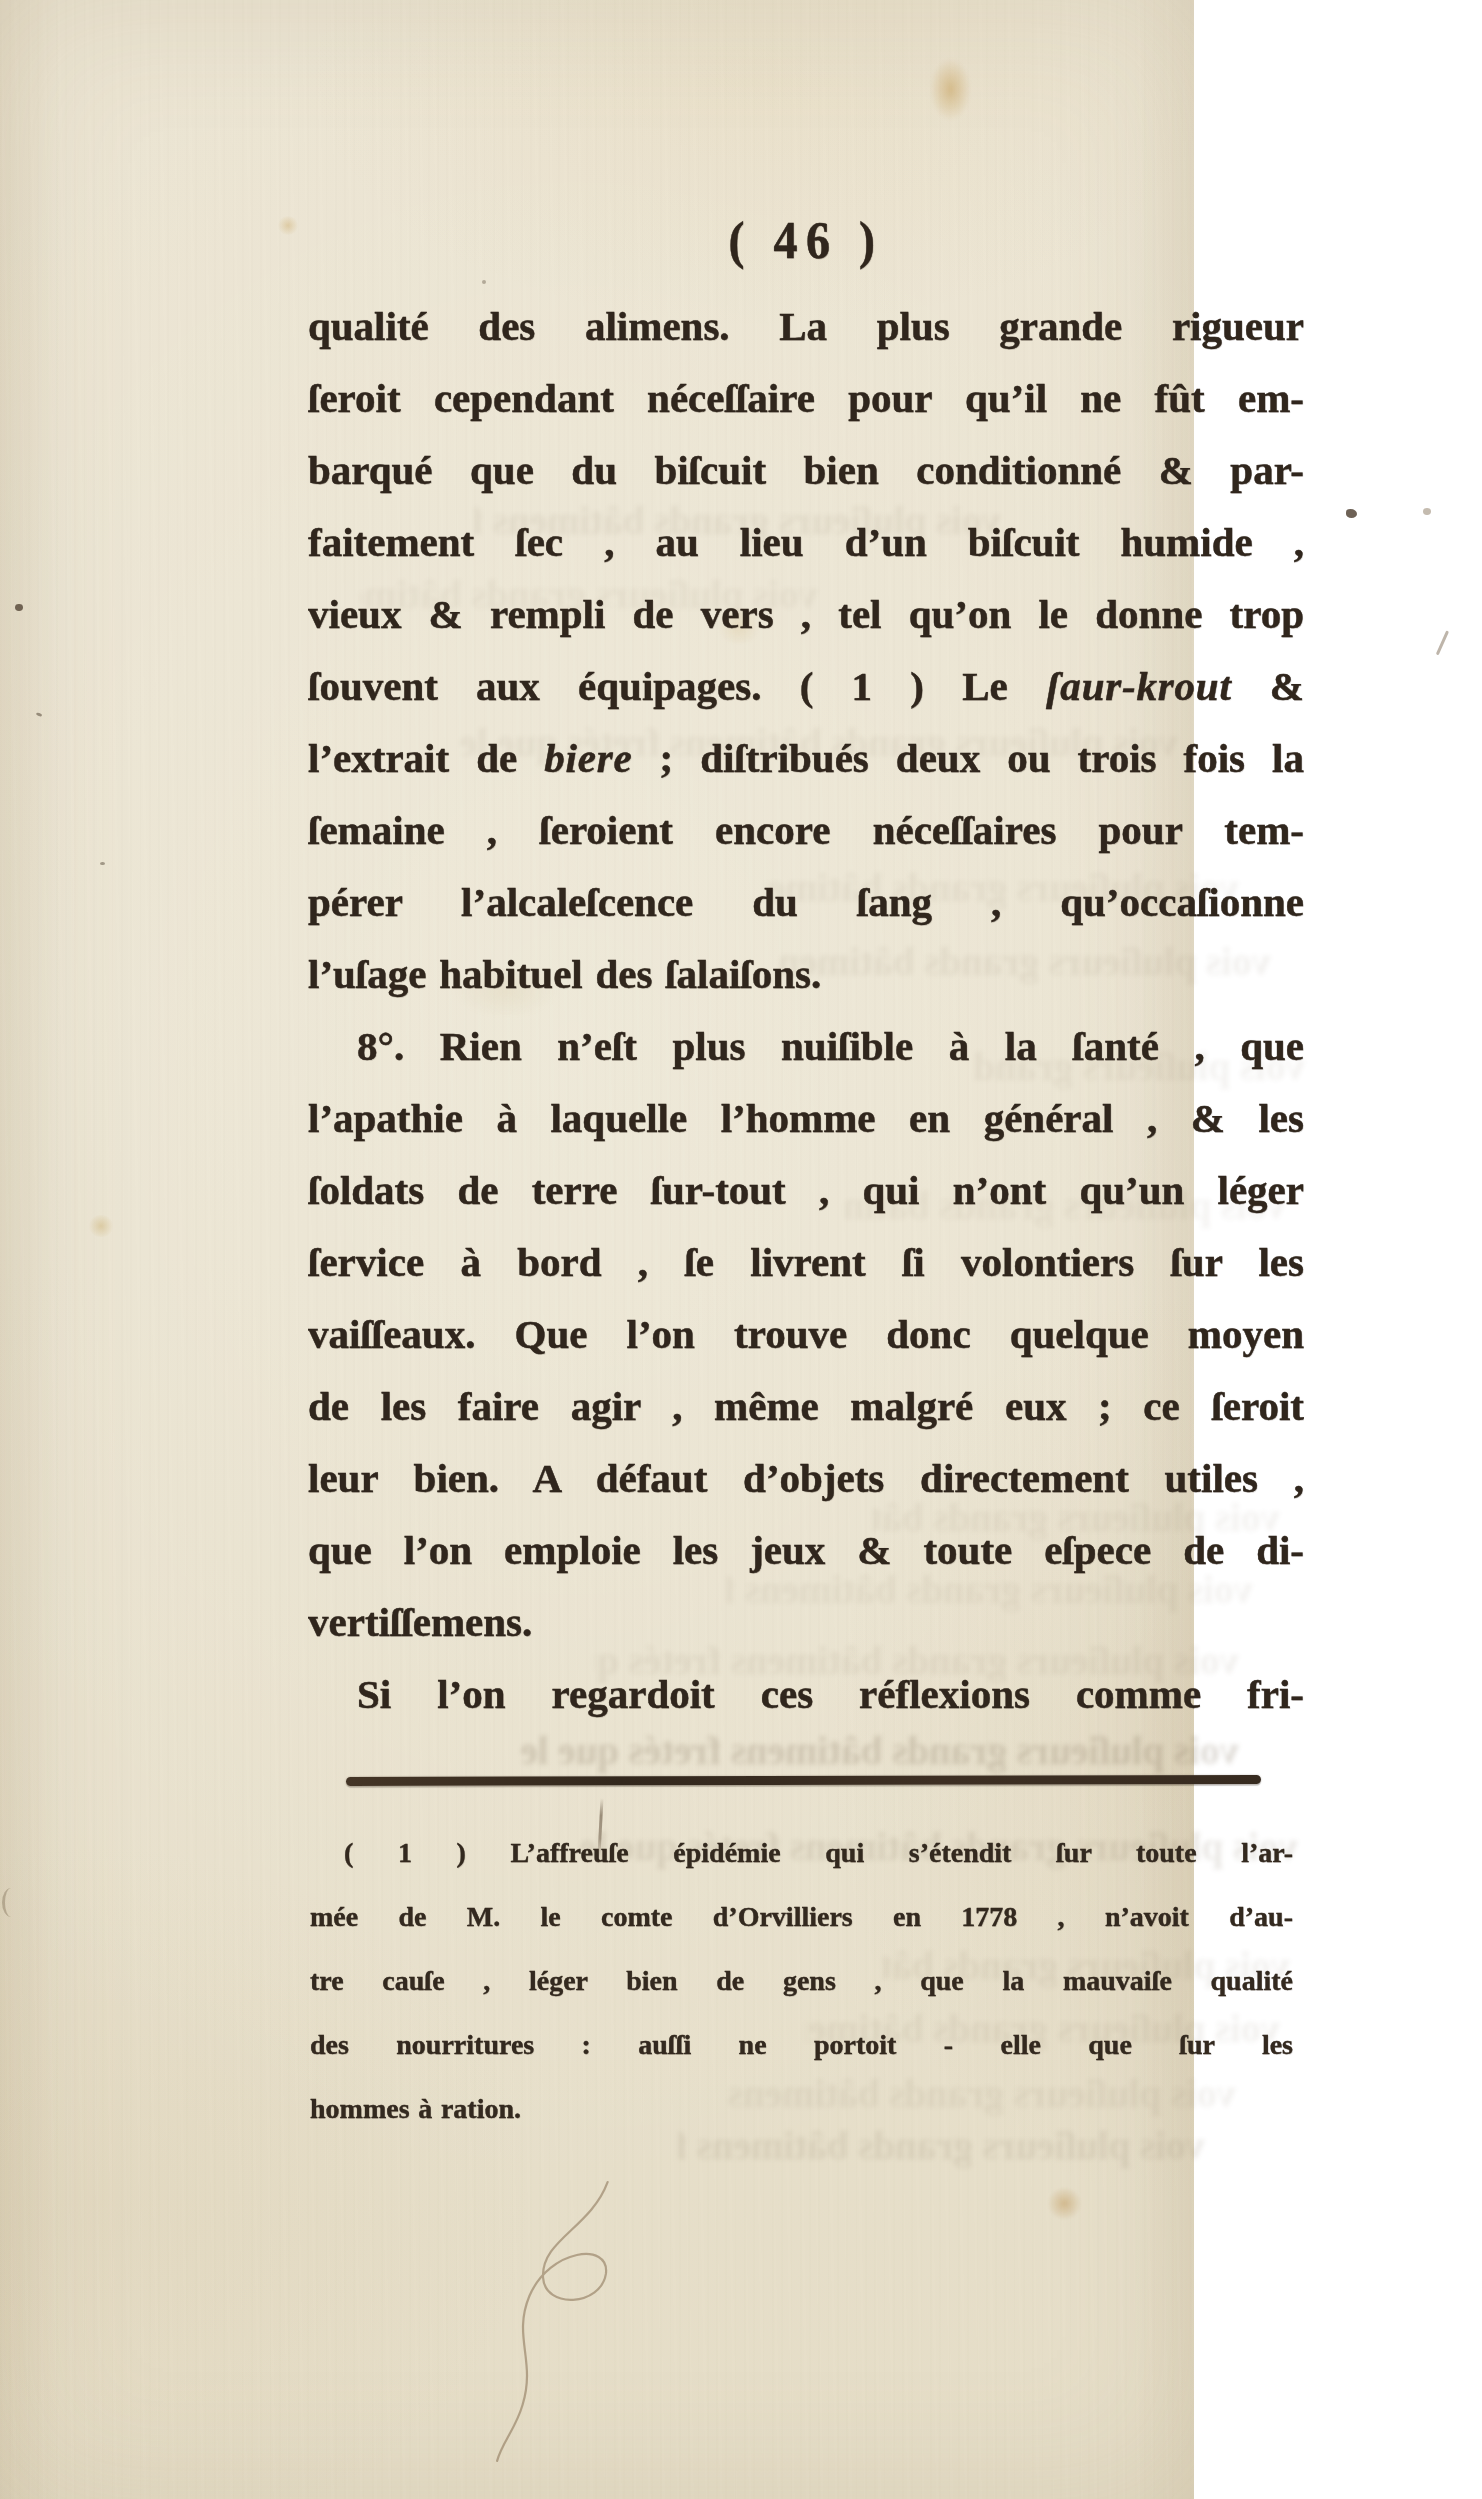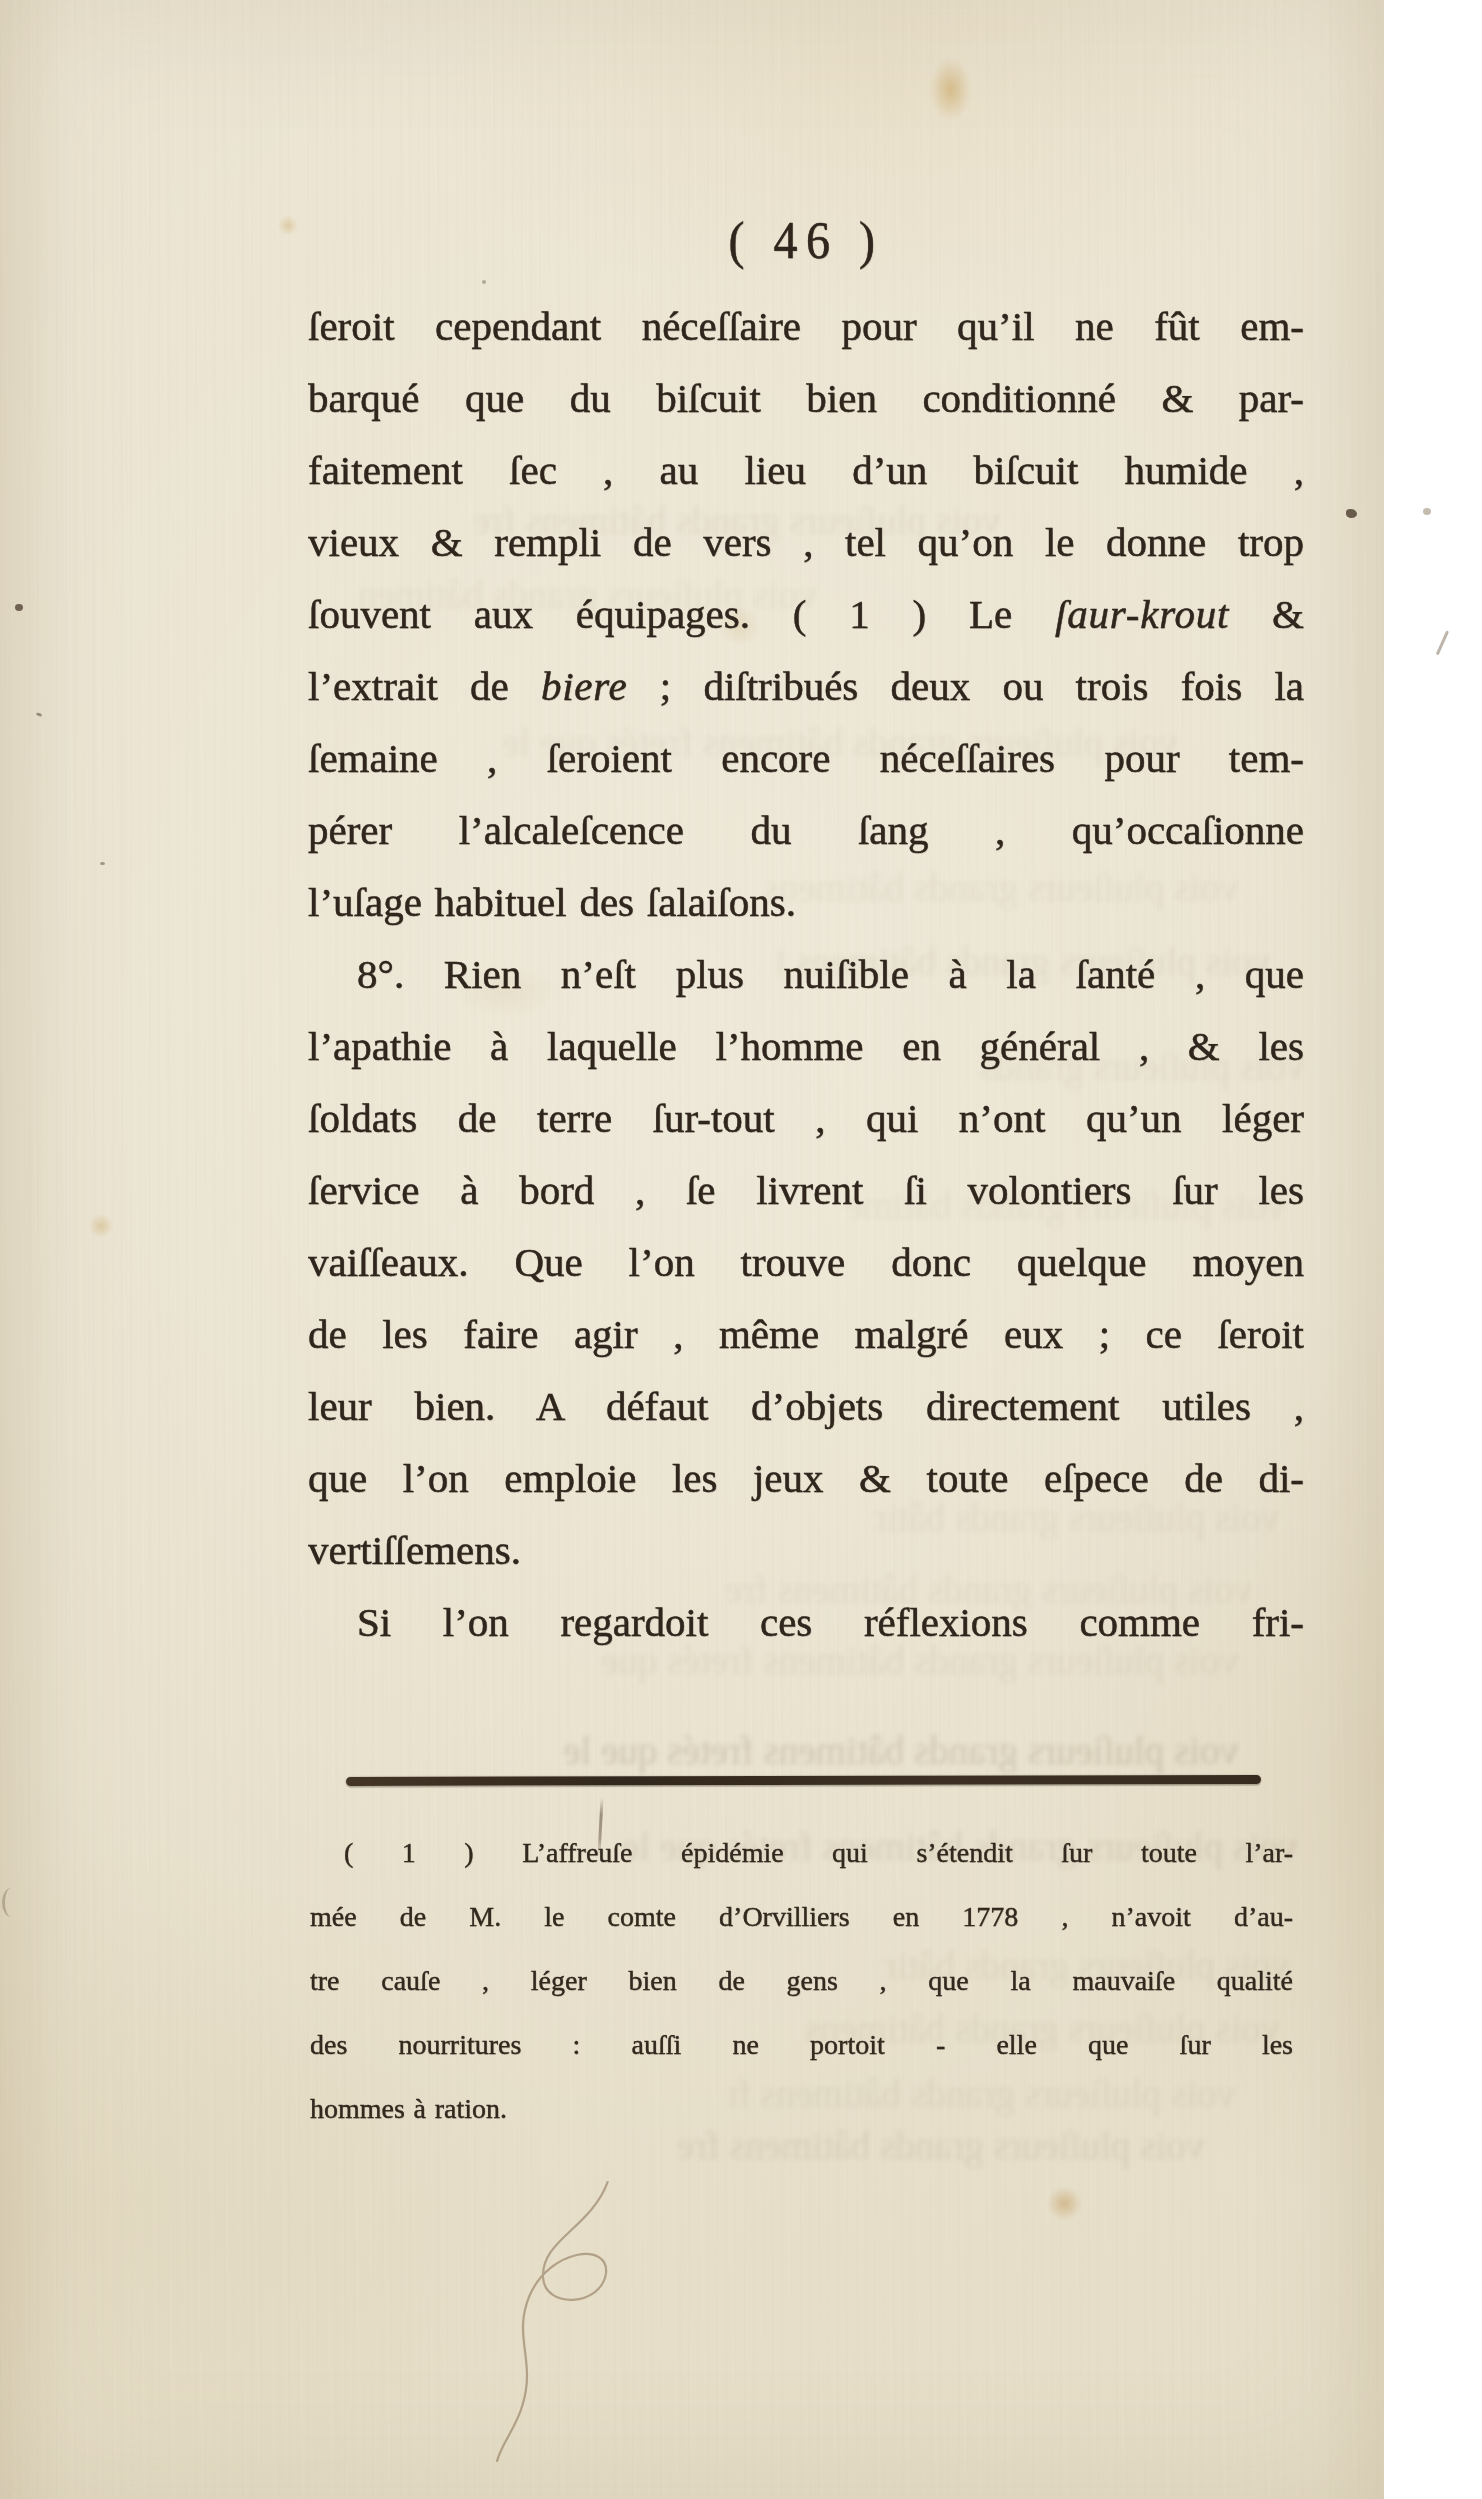--- a/index.html
+++ b/index.html
@@ -1,26 +1,27 @@
 <!DOCTYPE html>
 <html style="font-size:13.6px"><head>
 <meta charset="utf-8">
 <style>
   html,body{margin:0;padding:0;width:1483px;height:2500px;overflow:hidden;}
   body{font-family:"Liberation Serif","DejaVu Serif",serif;}
   .page{
-    position:absolute;left:0;top:0;width:1384px;height:2500px;
+    position:absolute;left:0;top:0;width:1194px;height:2500px;
     background:
       radial-gradient(ellipse 764px 424px at 64% 3%, rgba(210,180,120,0.10), transparent 60%),
       radial-gradient(ellipse 1273px 1613px at 48% 42%, rgba(255,255,248,0.22), transparent 72%),
       radial-gradient(ellipse 679px 552px at 8% 88%, rgba(190,165,118,0.10), transparent 65%),
       radial-gradient(ellipse 594px 764px at 99% 70%, rgba(185,160,115,0.10), transparent 60%),
       linear-gradient(90deg, rgba(175,155,115,0.12) 0%, rgba(0,0,0,0) 5%, rgba(0,0,0,0) 95%, rgba(175,155,115,0.10) 100%),
       linear-gradient(180deg,#ebe4d2 0%,#e9e2cf 50%,#e5ddc7 100%);
     box-shadow: inset 0 0 136px rgba(150,128,92,0.16);
+    font-weight: bold;
   }
   .striae{
     position:absolute;inset:0;opacity:.5;pointer-events:none;
     background:
       repeating-linear-gradient(90deg, rgba(150,132,98,0.035) 0 1.7px, rgba(0,0,0,0) 1.7px 9.3px),
       repeating-linear-gradient(89deg, rgba(255,255,245,0.05) 0 2.5px, rgba(0,0,0,0) 2.5px 14.4px);
   }
   .header{
     position:absolute;left:308px;top:202px;width:996px;height:76px;
     text-align:center;font-size:48px;line-height:76px;letter-spacing:8.5px;
@@ -117,20 +118,21 @@
       <div class="ghost" style="left: 424px; top: 1821px; width: 874px; opacity: 0.14;">vois pluſieurs grands bâtimens fretés que le</div>
       <div class="ghost" style="left: 883px; top: 1940px; width: 407px; opacity: 0.09;">vois pluſieurs grands bâtimens fretés que le</div>
       <div class="ghost" style="left: 805px; top: 2003px; width: 475px; opacity: 0.09;">vois pluſieurs grands bâtimens fretés que le</div>
       <div class="ghost" style="left: 727px; top: 2068px; width: 509px; opacity: 0.09;">vois pluſieurs grands bâtimens fretés que le</div>
       <div class="ghost" style="left: 679px; top: 2120px; width: 526px; opacity: 0.12;">vois pluſieurs grands bâtimens fretés que le</div>
     </div>
 
   <div class="header">( 46 )</div>
 
   <div class="main">
+      <div class="tline"><span>qualité des alimens. La plus grande rigueur</span></div>
       <div class="tline"><span>ſeroit cependant néceſſaire pour qu’il ne fût em-</span></div>
       <div class="tline"><span>barqué que du biſcuit bien conditionné &amp; par-</span></div>
       <div class="tline"><span>faitement ſec , au lieu d’un biſcuit humide ,</span></div>
       <div class="tline"><span>vieux &amp; rempli de vers , tel qu’on le donne trop</span></div>
       <div class="tline"><span>ſouvent aux équipages. ( 1 ) Le </span><span class="it">ſaur-krout</span><span> &amp;</span></div>
       <div class="tline"><span>l’extrait de </span><span class="it">biere</span><span> ; diſtribués deux ou trois fois la</span></div>
       <div class="tline"><span>ſemaine , ſeroient encore néceſſaires pour tem-</span></div>
       <div class="tline"><span>pérer l’alcaleſcence du ſang , qu’occaſionne</span></div>
       <div class="tline noj"><span>l’uſage habituel des ſalaiſons.</span></div>
       <div class="tline indent"><span>8°. Rien n’eſt plus nuiſible à la ſanté , que</span></div>

